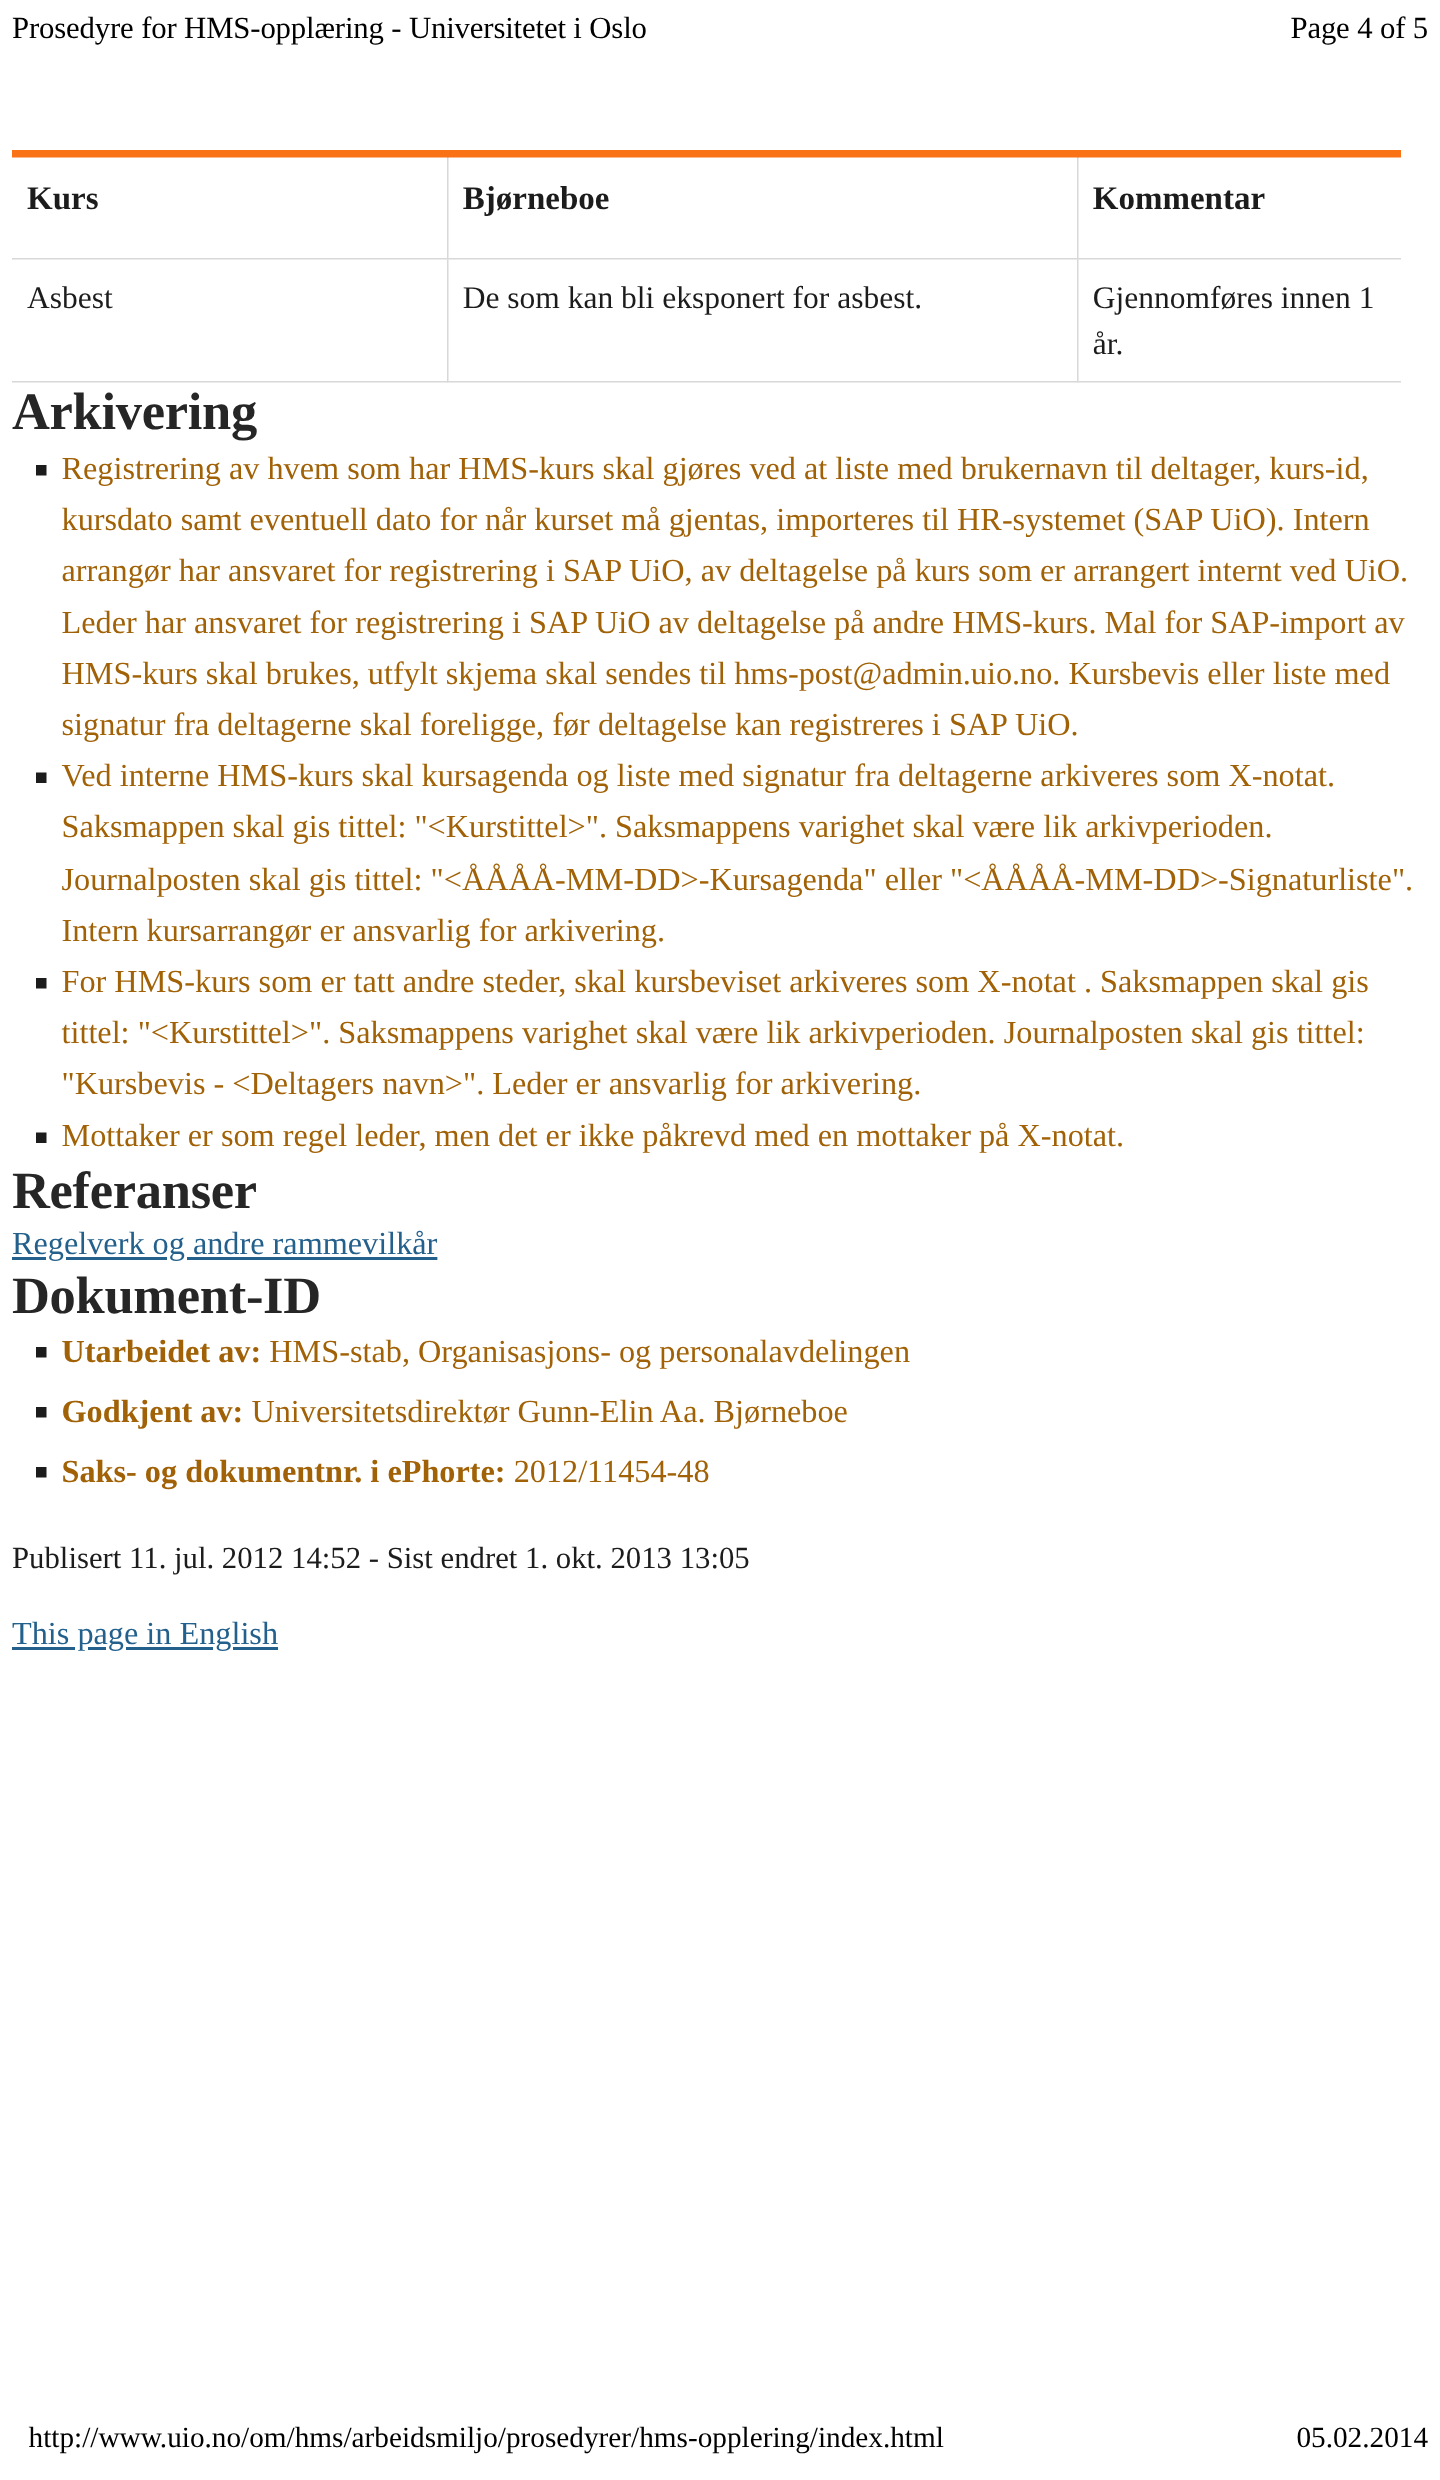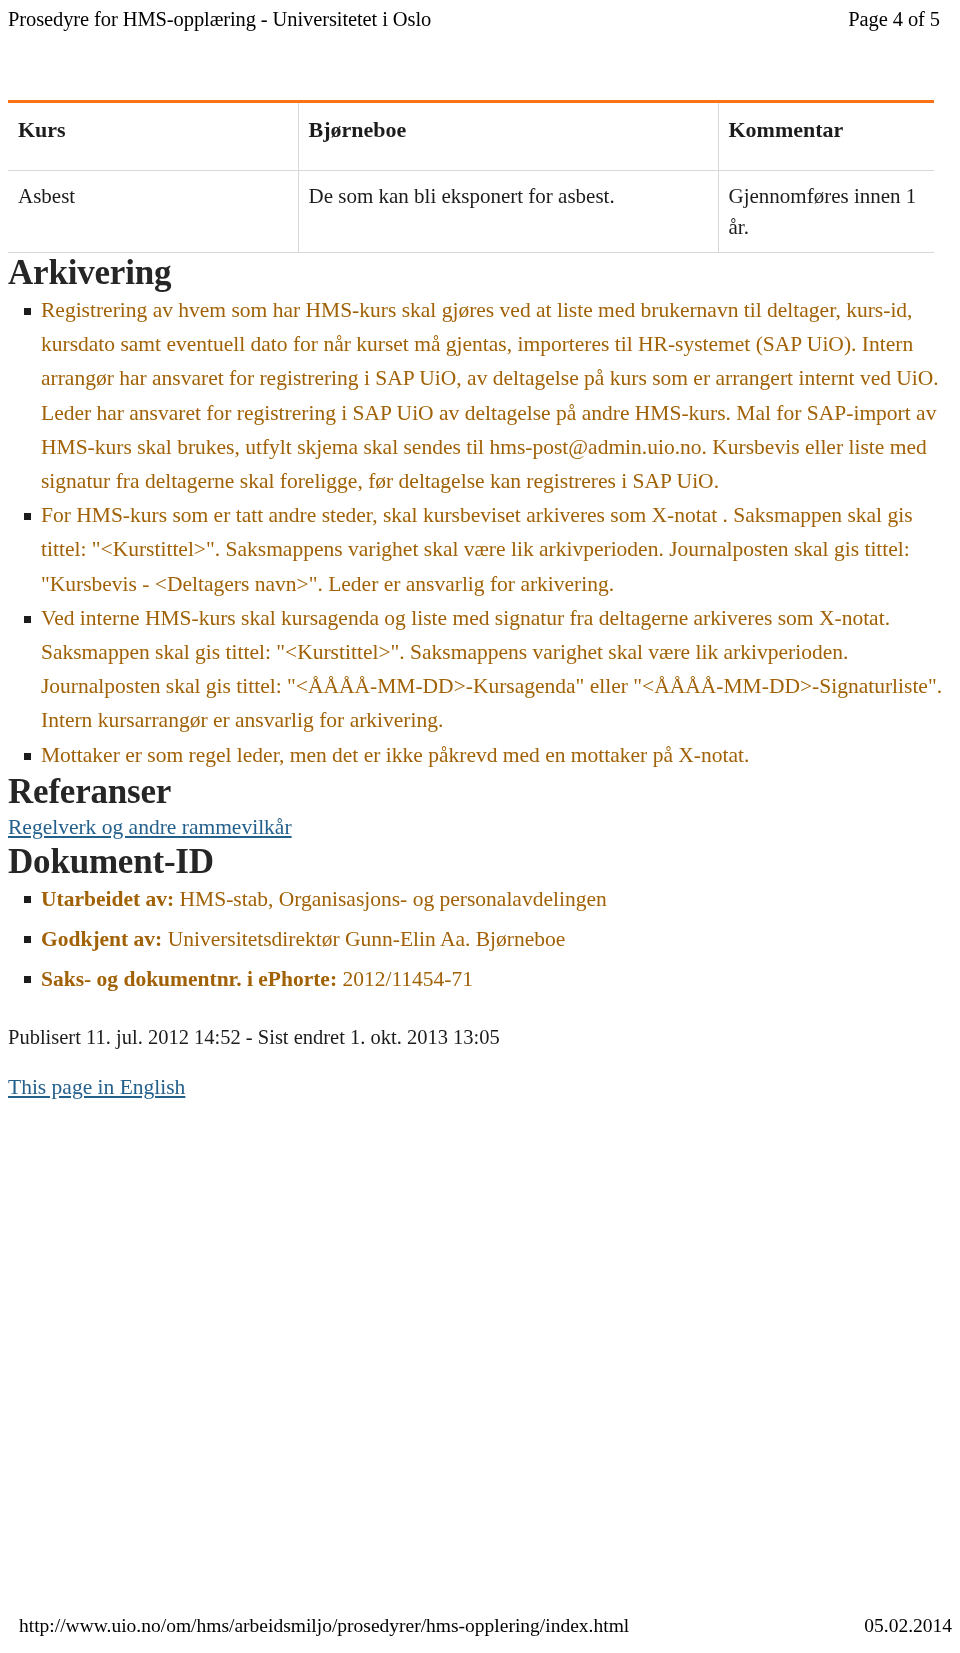--- a/index.html
+++ b/index.html
@@ -14,21 +14,21 @@
     font-family: "Liberation Serif", "DejaVu Serif", serif;
     color: #1a1a1a;
     overflow: hidden;
   }
 
   
   .print-header {
     position: absolute;
     top: 6px;
     left: 8px;
-    right: 20px;
+    right: 8px;
     height: 30px;
     display: flex;
     justify-content: space-between;
     align-items: flex-start;
     font-size: 20.5px;
     line-height: 26px;
     color: #000;
     letter-spacing: -0.1px;
   }
   .print-header .left { white-space: nowrap; }
@@ -41,21 +41,21 @@
     left: 8px;
     width: 944px;
   }
 
   
   table.kurs-table {
     border-collapse: collapse;
     width: 926px;
     table-layout: fixed;
     margin: 0 0 0 0;
-    border-top: 3px solid #f97316;
+    border-top: 5px solid #f97316;
   }
   table.kurs-table col.c1 { width: 290px; }
   table.kurs-table col.c2 { width: 420px; }
   table.kurs-table col.c3 { width: 216px; }
   table.kurs-table th,
   table.kurs-table td {
     border: 1px solid #d8d8d8;
     border-top: none;
     vertical-align: top;
     padding: 9px 10px 9px 10px;
@@ -187,22 +187,22 @@
         <td class="right-cell">Gjennomføres innen 1 år.</td>
       </tr>
     </tbody>
   </table>
 
   
   <h2 class="sect h-arkivering">Arkivering</h2>
 
   <ul class="bullets">
     <li>Registrering av hvem som har HMS-kurs skal gjøres ved at liste med brukernavn til deltager, kurs-id, kursdato samt eventuell dato for når kurset må gjentas, importeres til HR-systemet (SAP UiO). Intern arrangør har ansvaret for registrering i SAP UiO, av deltagelse på kurs som er arrangert internt ved UiO. Leder har ansvaret for registrering i SAP UiO av deltagelse på andre HMS-kurs. Mal for SAP-import av HMS-kurs skal brukes, utfylt skjema skal sendes til hms-post@admin.uio.no. Kursbevis eller liste med signatur fra deltagerne skal foreligge, før deltagelse kan registreres i SAP UiO.</li>
+    <li>Ved interne HMS-kurs skal kursagenda og liste med signatur fra deltagerne arkiveres som X-notat. Saksmappen skal gis tittel: "&lt;Kurstittel&gt;". Saksmappens varighet skal være lik arkivperioden. Journalposten skal gis tittel: "&lt;ÅÅÅÅ-MM-DD&gt;-Kursagenda" eller "&lt;ÅÅÅÅ-MM-DD&gt;-Signaturliste". Intern kursarrangør er ansvarlig for arkivering.</li>
     <li>For HMS-kurs som er tatt andre steder, skal kursbeviset arkiveres som X-notat . Saksmappen skal gis tittel: "&lt;Kurstittel&gt;". Saksmappens varighet skal være lik arkivperioden. Journalposten skal gis tittel: "Kursbevis - &lt;Deltagers navn&gt;".  Leder er ansvarlig for arkivering.</li>
-    <li>Ved interne HMS-kurs skal kursagenda og liste med signatur fra deltagerne arkiveres som X-notat. Saksmappen skal gis tittel: "&lt;Kurstittel&gt;". Saksmappens varighet skal være lik arkivperioden. Journalposten skal gis tittel: "&lt;ÅÅÅÅ-MM-DD&gt;-Kursagenda" eller "&lt;ÅÅÅÅ-MM-DD&gt;-Signaturliste". Intern kursarrangør er ansvarlig for arkivering.</li>
     <li>Mottaker er som regel leder, men det er ikke påkrevd med en mottaker på X-notat.</li>
   </ul>
 
   
   <h2 class="sect h-referanser">Referanser</h2>
   <a class="doclink" href="#">Regelverk og andre rammevilkår</a>
 
   
   <h2 class="sect h-dokid">Dokument-ID</h2>
 
@@ -210,21 +210,21 @@
     <li>
       <span class="b">Utarbeidet av:</span>
       <span>HMS-stab, Organisasjons- og personalavdelingen</span>
     </li>
     <li>
       <span class="b">Godkjent av:</span>
       <span>Universitetsdirektør Gunn-Elin Aa. Bjørneboe</span>
     </li>
     <li>
       <span class="b">Saks- og dokumentnr. i ePhorte:</span>
-      <span>2012/11454-71</span>
+      <span>2012/11454-48</span>
     </li>
   </ul>
 
   <div class="meta-line">Publisert 11. jul. 2012 14:52 - Sist endret 1. okt. 2013 13:05</div>
 
   <div class="english-link-wrap">
     <a class="doclink" href="#">This page in English</a>
   </div>
 
 </div>

